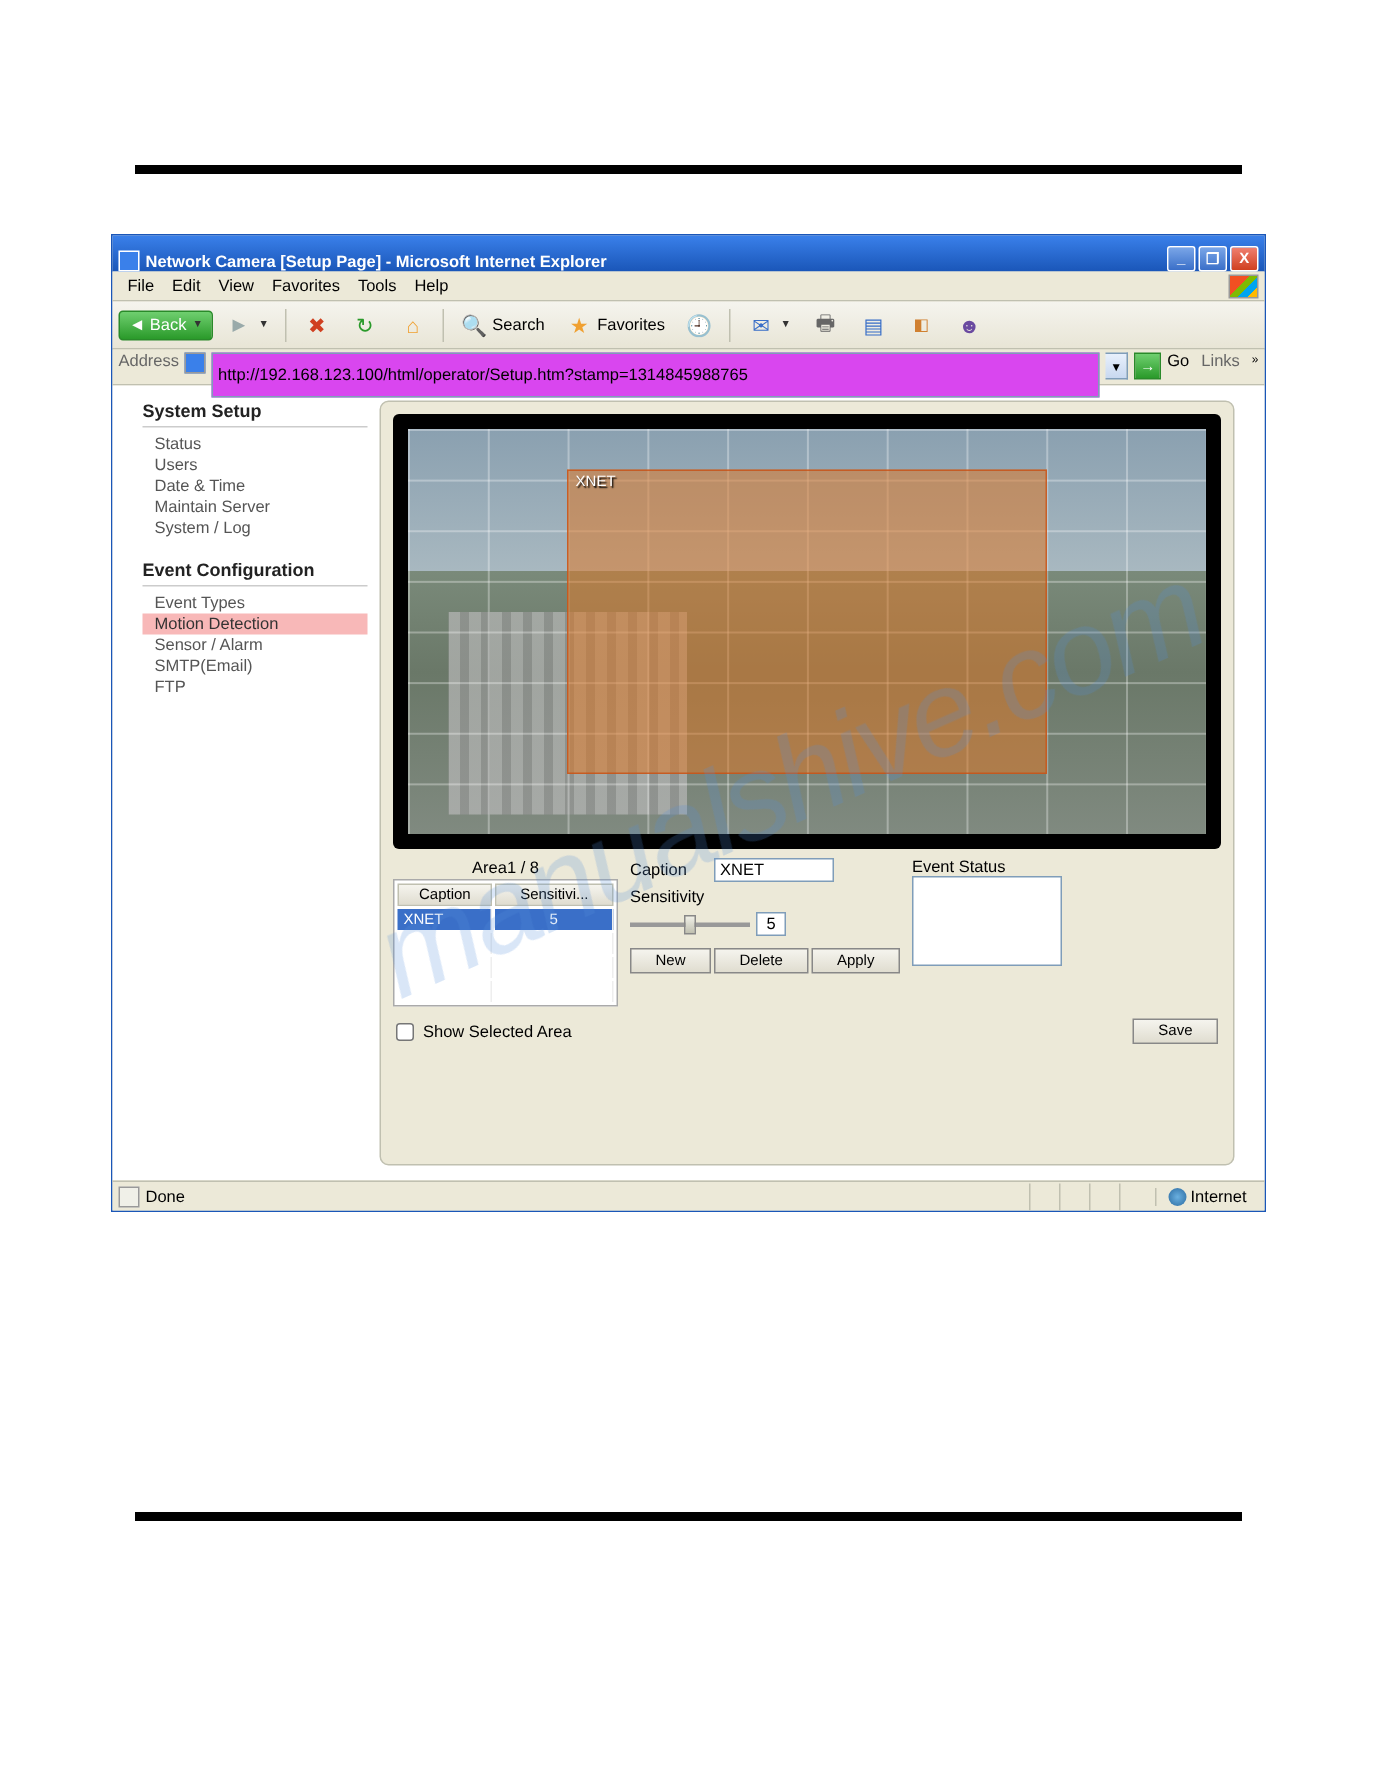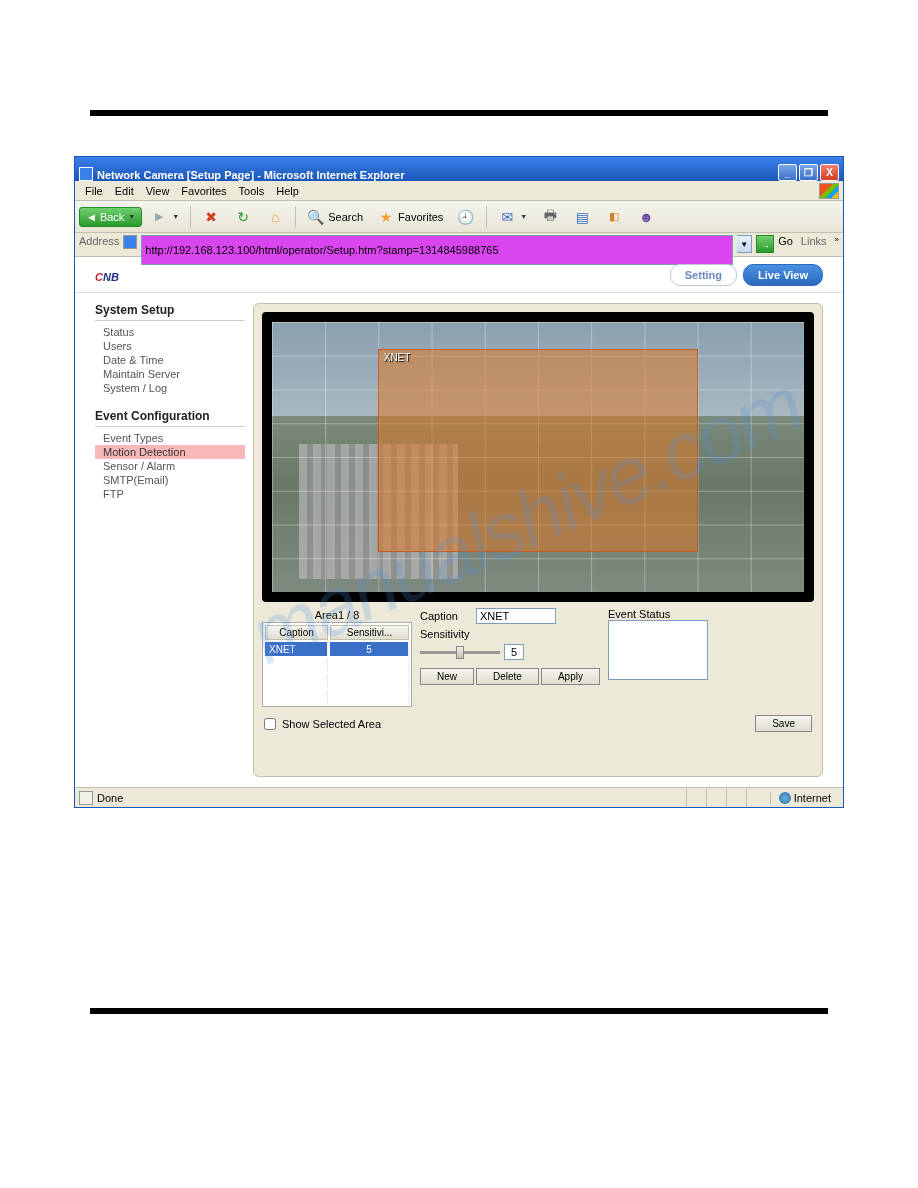--- a/index.html
+++ b/index.html
@@ -176,29 +176,20 @@
     <span class="ie-small"></span>
     <input type="text" value="http://192.168.123.100/html/operator/Setup.htm?stamp=1314845988765" style="">
     <span class="addr-drop">▼</span>
     <span class="go-btn">→</span>
     <span>Go</span>
     <span class="links-label">Links</span>
     <span style="font-size:8px">»</span>
   </div>
 
   <div class="content">
-    <div class="header-row">
-      <span class="logo">
-        <span class="c">C</span><span class="n">N</span><span class="b">B</span>
-      </span>
-      <div class="hdr-btns">
-        <span class="hdr-btn setting">Setting</span>
-        <span class="hdr-btn live">Live View</span>
-      </div>
-    </div>
 
     <div class="main-area">
       <div class="sidebar">
         <div class="sb-section">
           <div class="sb-title">System Setup</div>
           <div class="sb-item">Status</div>
           <div class="sb-item">Users</div>
           <div class="sb-item">Date &amp; Time</div>
           <div class="sb-item">Maintain Server</div>
           <div class="sb-item">System / Log</div>

